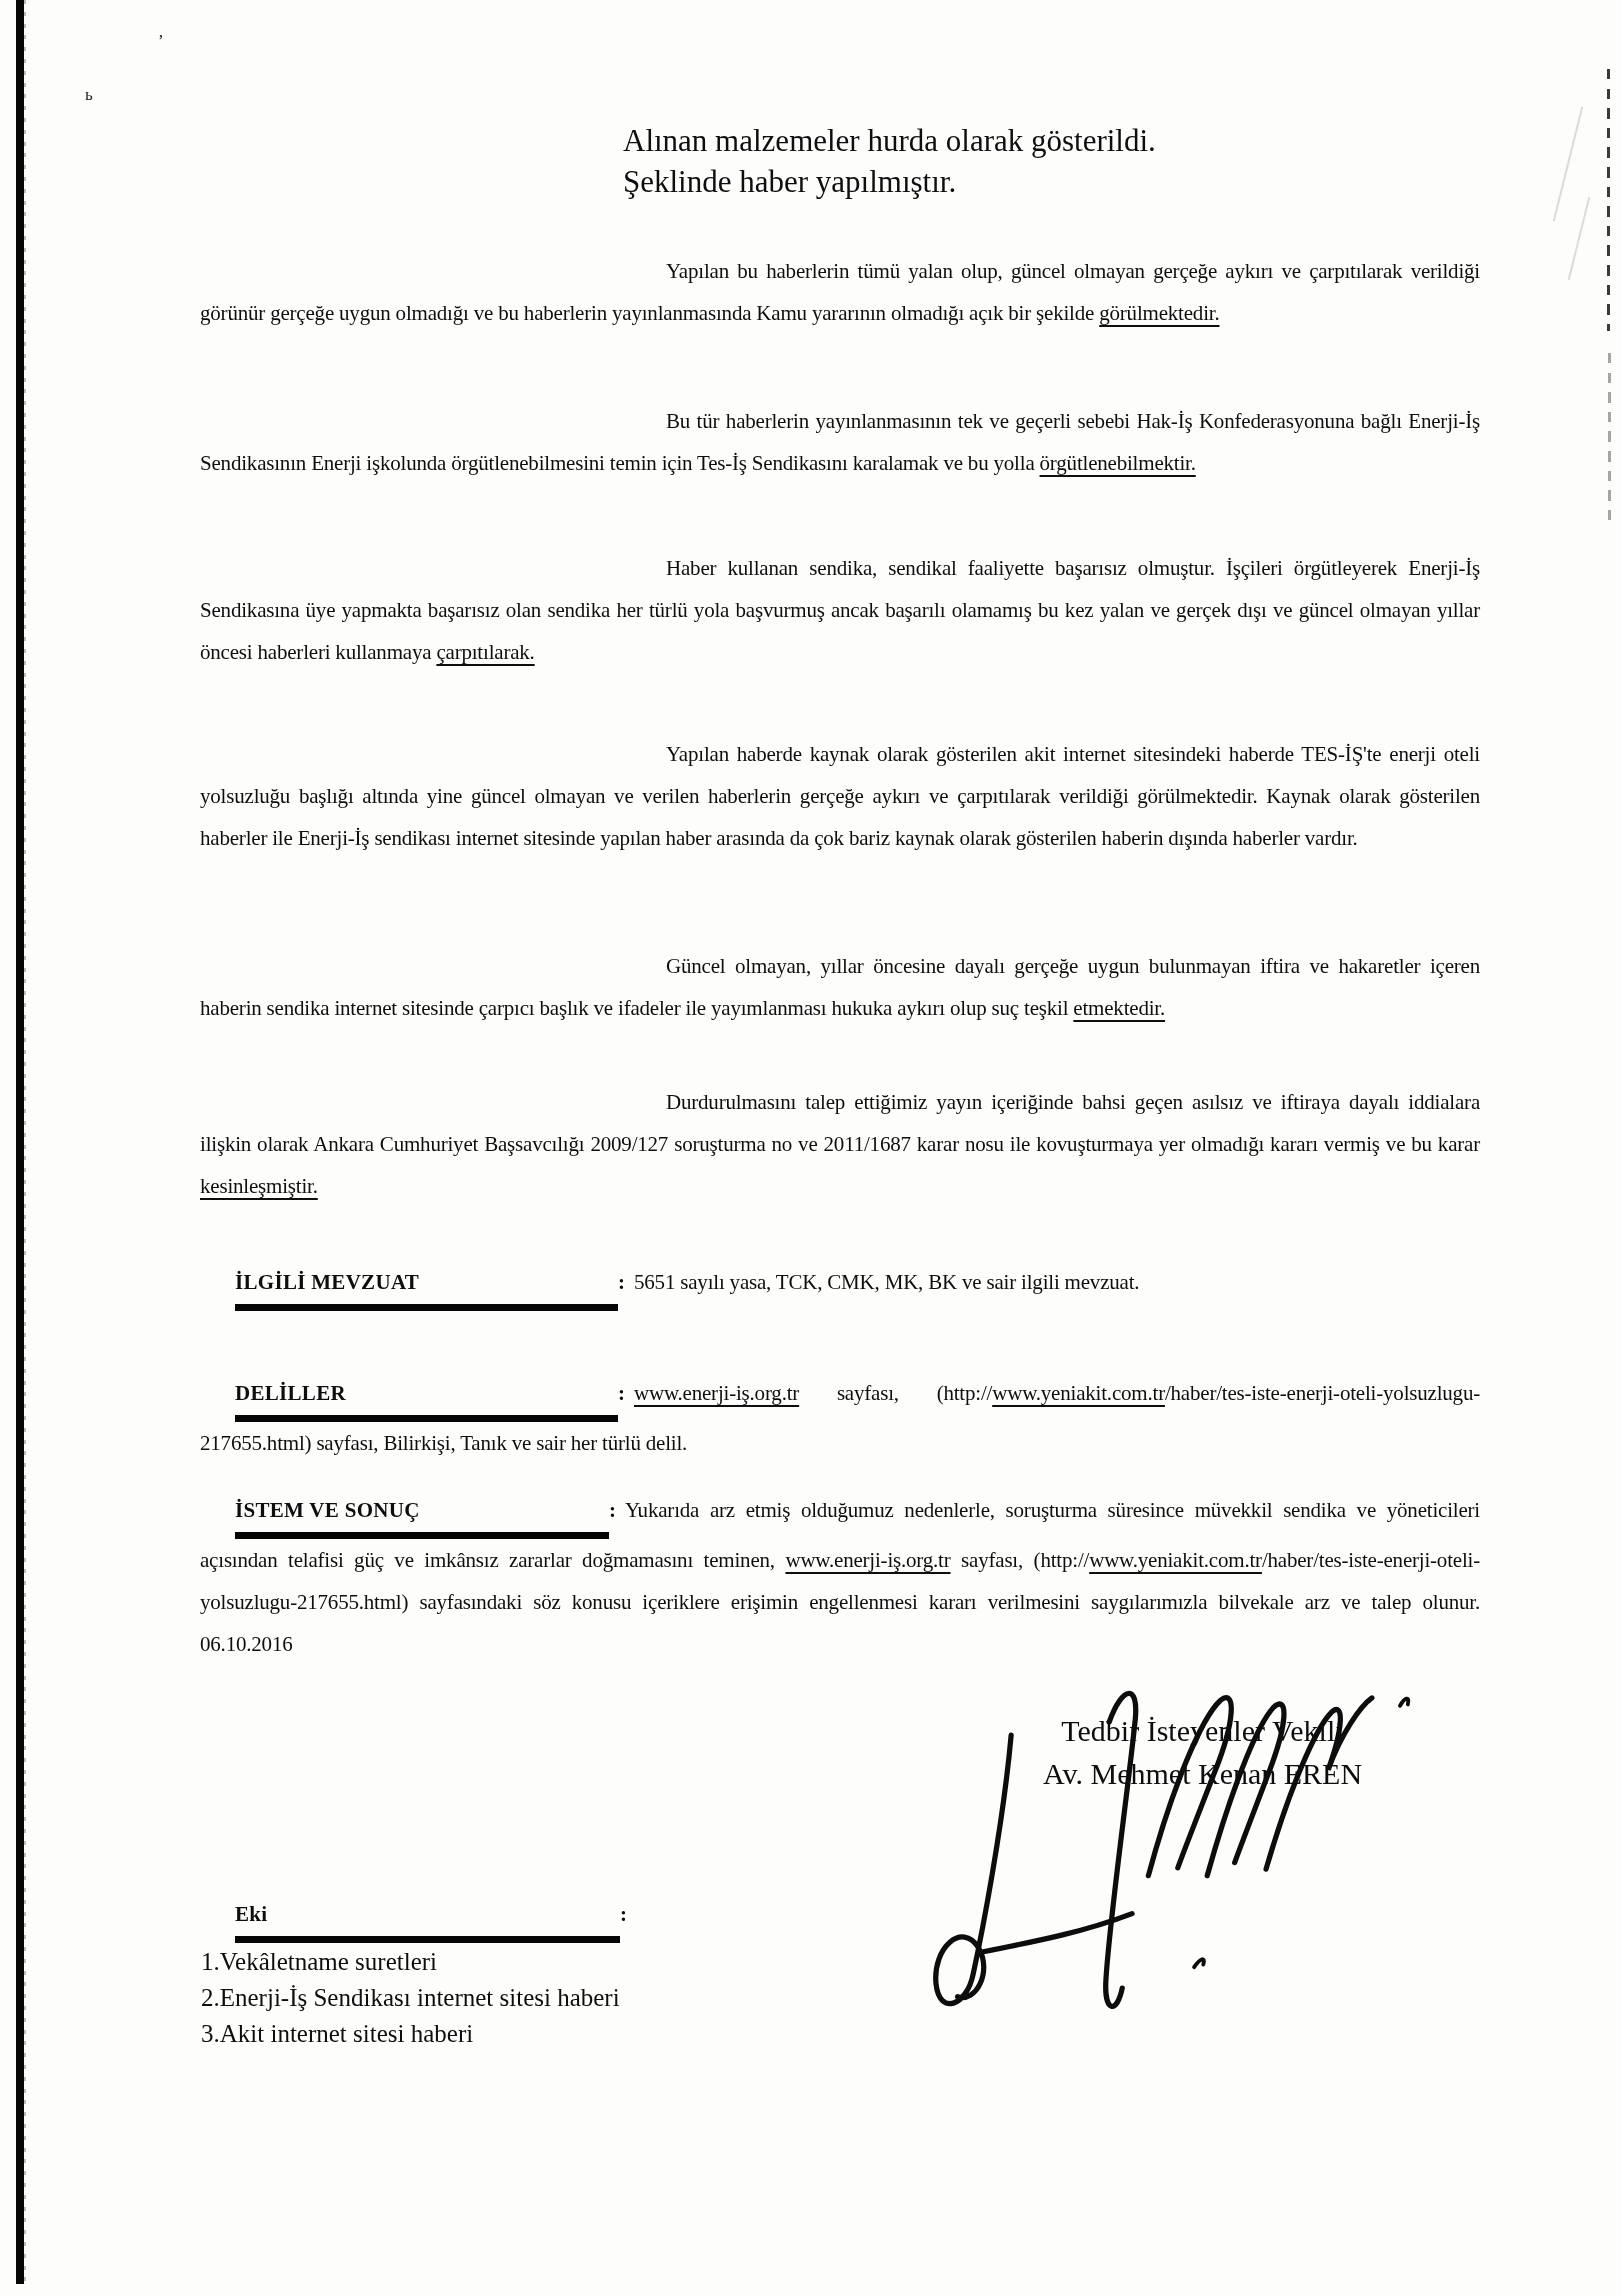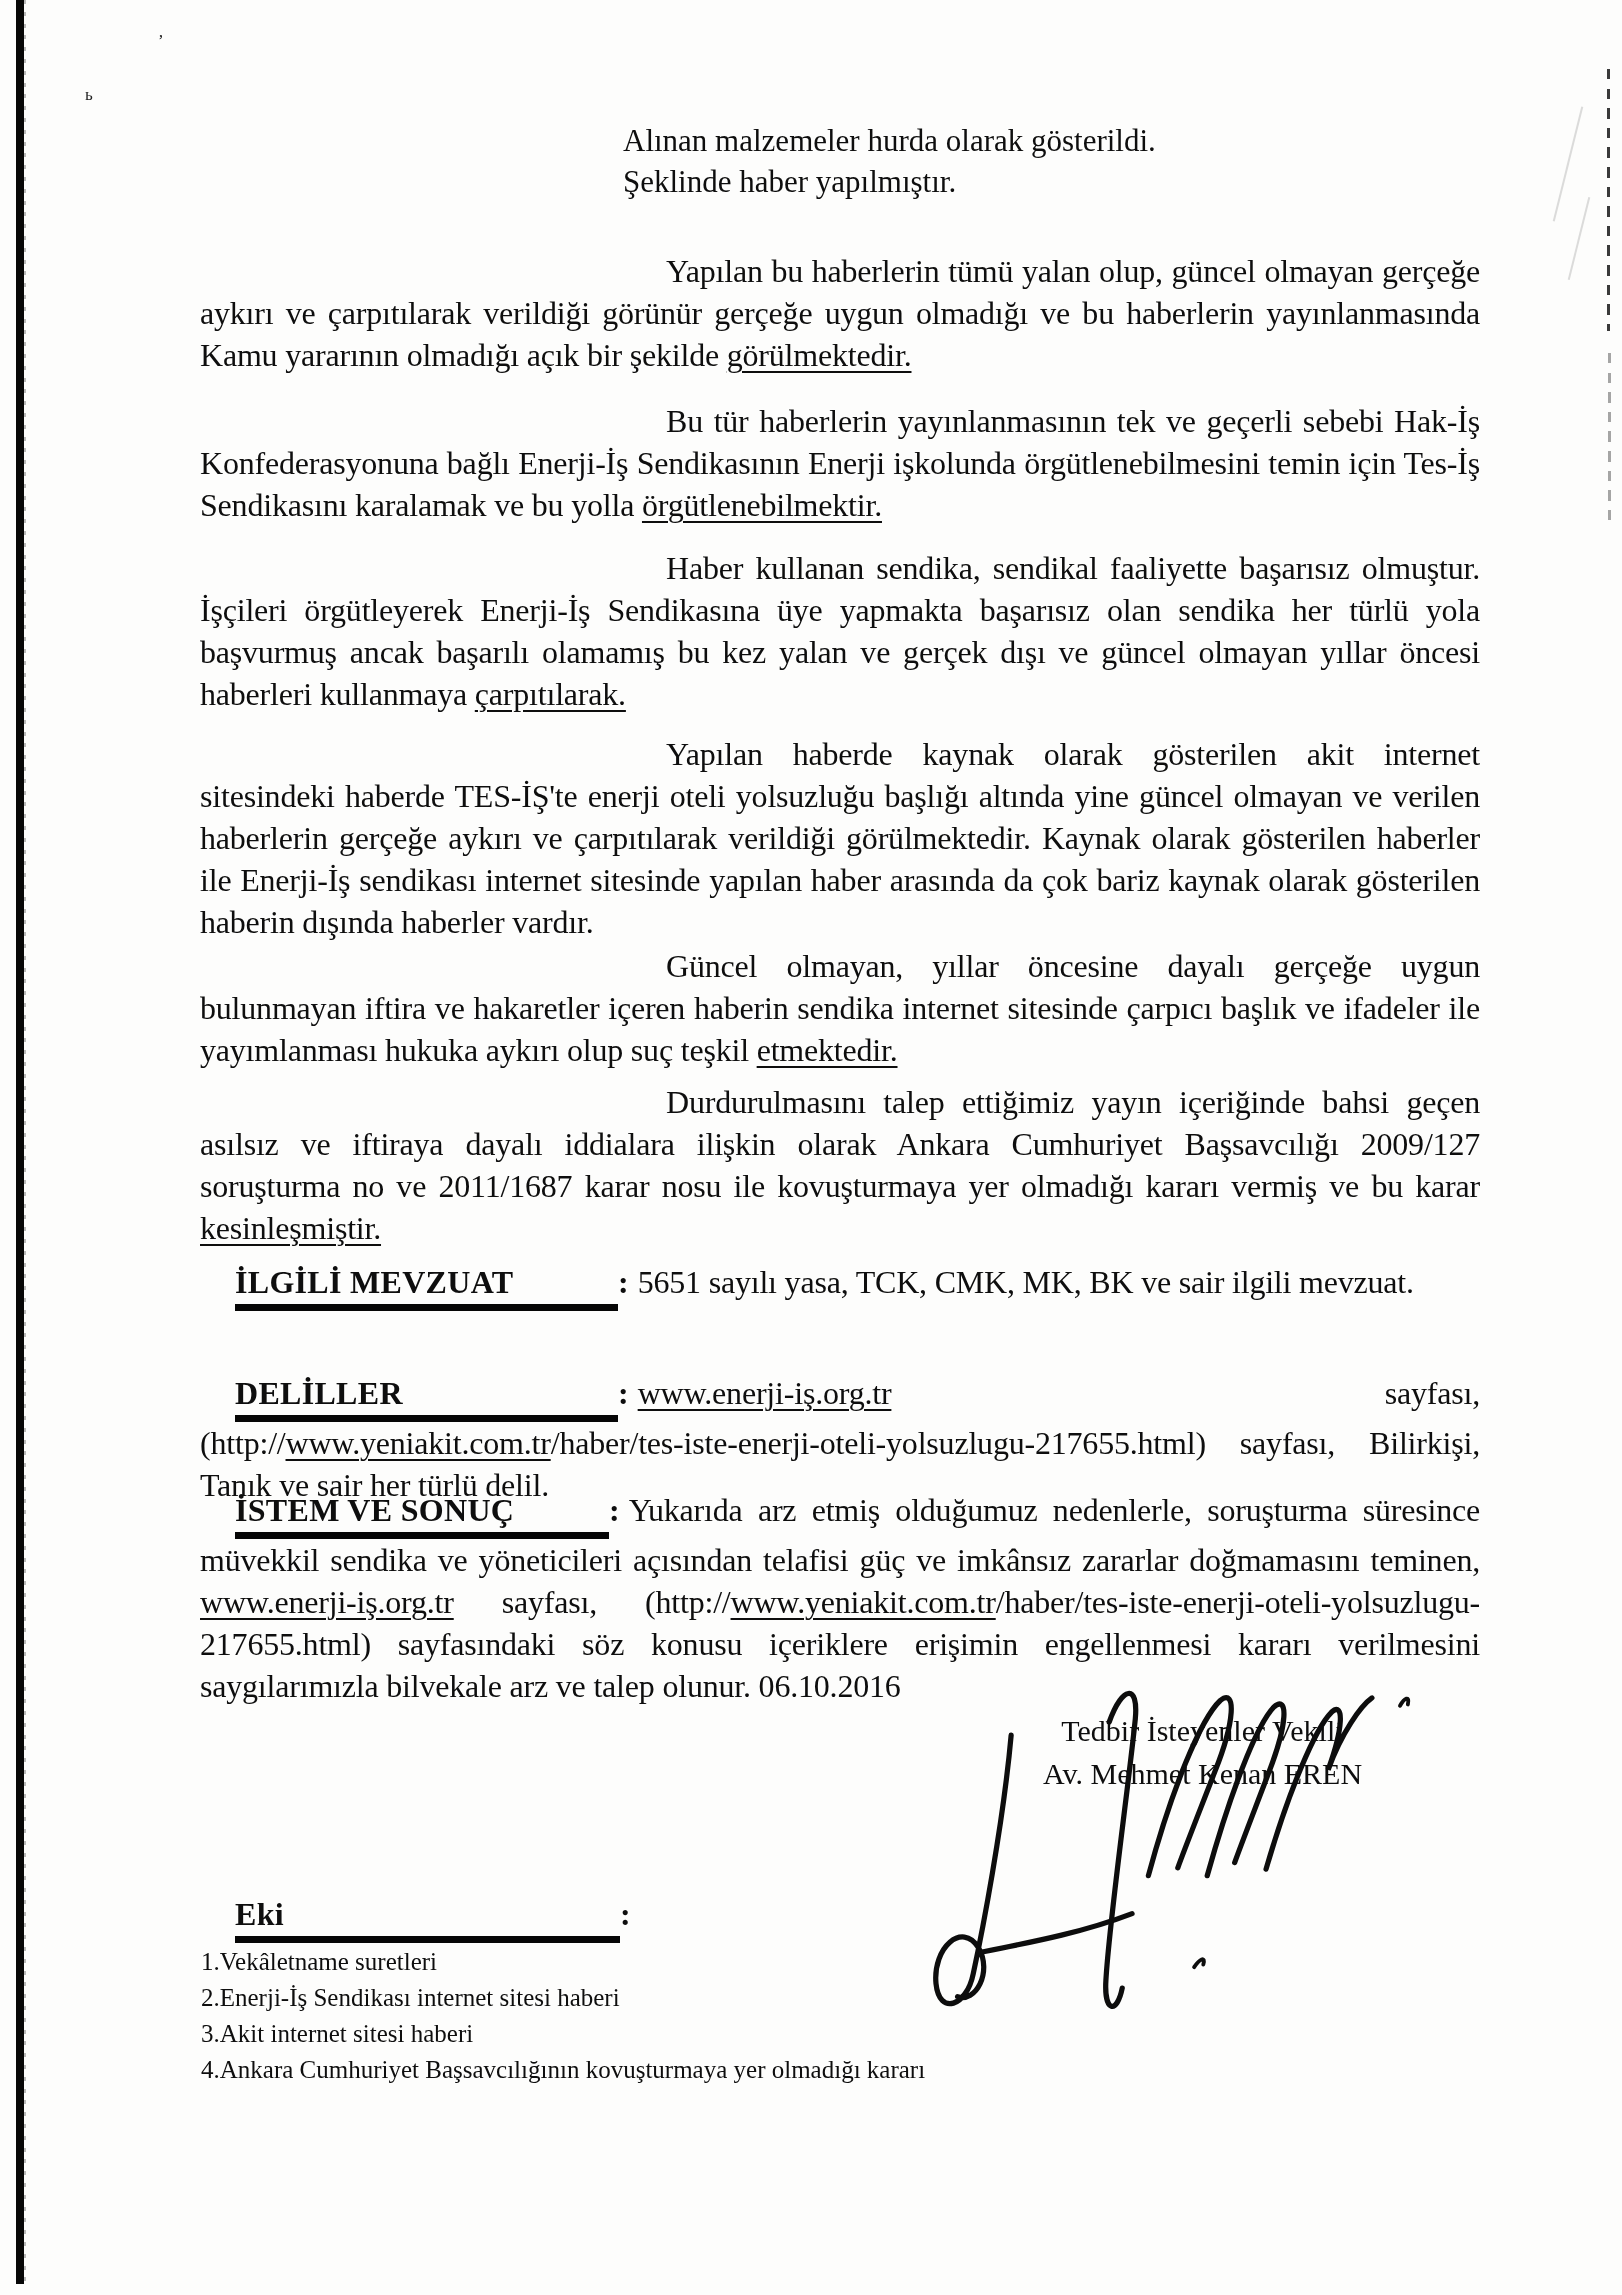--- a/index.html
+++ b/index.html
@@ -9,21 +9,21 @@
     overflow:hidden;
   }
   
   .band-left{position:absolute;left:15.7px;top:0;width:7.9px;height:2284px;background:#070707;}
   .band-left:after{content:"";position:absolute;left:7.9px;top:0;width:2px;height:100%;
     background:repeating-linear-gradient(to bottom,#777 0 3.9px,transparent 3.9px 11.8px);opacity:.5;}
   .dash-right{position:absolute;width:2.6px;background:repeating-linear-gradient(to bottom,#3a3a3a 0 10.5px,transparent 10.5px 19.6px);}
   .streak{position:absolute;width:2px;background:#9a9a9a;opacity:.35;transform:rotate(14deg);}
   .speck{position:absolute;color:#222;font-size:17px;}
   
-  .blk{position:absolute;left:200px;width:1280px;font-size:32px;line-height:42px;
+  .blk{position:absolute;left:200px;width:1280px;font-size:21px;line-height:42px;
     letter-spacing:-0.2px;text-align:justify;margin:0;}
   .indent{text-indent:466px;}
   .intro{position:absolute;left:623px;top:120px;font-size:31px;line-height:41px;margin:0;}
   .tailu{text-decoration:underline;text-decoration-thickness:1.6px;text-underline-offset:4.6px;}
   .hlabel{display:inline-block;font-weight:bold;border-bottom:7.2px solid #060606;
     padding-bottom:0.7px;letter-spacing:0.3px;margin-left:35px;}
   .w585{width:383px;}
   .hcolon{font-weight:bold;padding-right:9.2px;}
   .u{text-decoration:underline;text-decoration-thickness:2px;text-underline-offset:4.6px;}
   .sig-text{position:absolute;left:1043px;top:1709px;font-size:30px;line-height:43px;}
@@ -87,17 +87,16 @@
     </g>
   </svg>
 
   <p class="blk eki">
     <span class="hlabel" style="width:385px;">Eki</span><span class="hcolon">:</span>
   </p>
   <ul class="eki-items">
     <li>1.Vekâletname suretleri</li>
     <li>2.Enerji-İş Sendikası internet sitesi haberi</li>
     <li>3.Akit internet sitesi haberi</li>
-    <li>4.Ankara Cumhuriyet Başsavcılığının kovuşturmaya yer olmadığı kararı</li>
   </ul>
 
 </div>
 
 
 </body></html>

